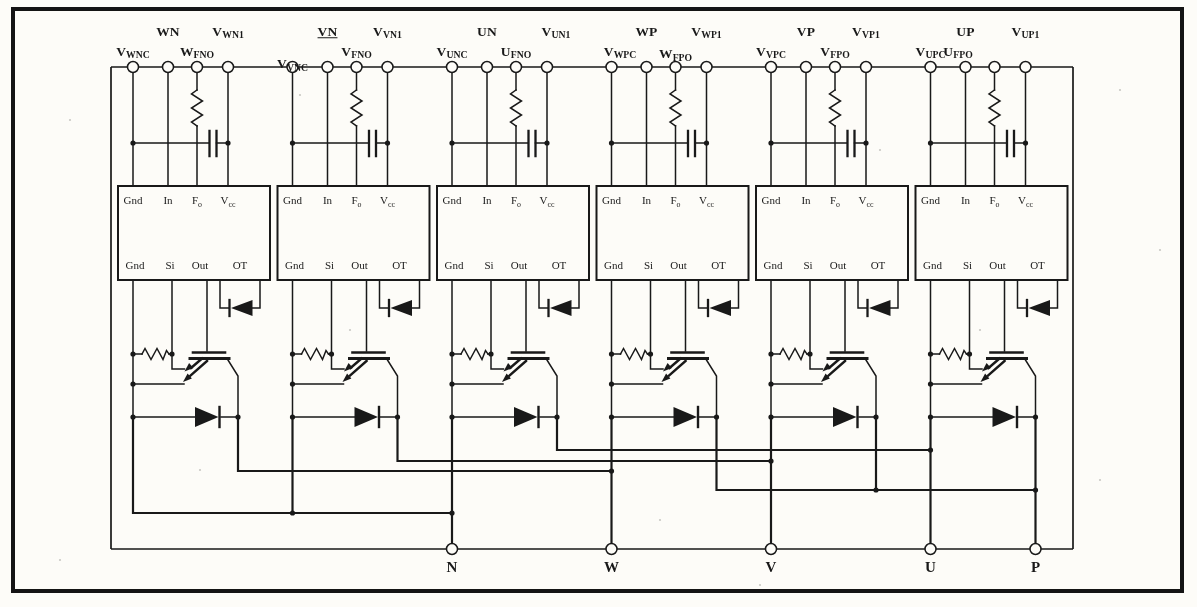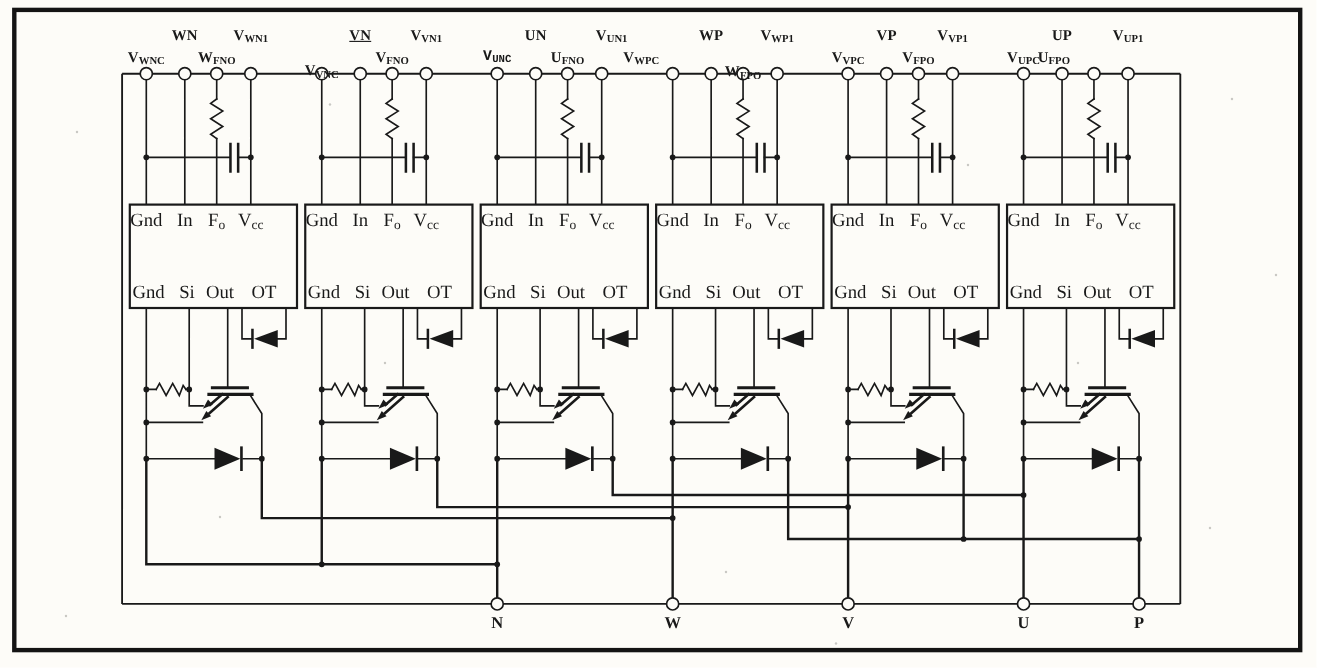--- a/index.html
+++ b/index.html
@@ -7,21 +7,21 @@
     position:relative;width:1197px;height:607px;overflow:hidden;
     background:#fdfcf8;font-family:"Liberation Serif","DejaVu Serif",serif;color:#191919;
   }
   .frame{
     position:absolute;left:11px;top:7px;width:1173px;height:586px;
     box-sizing:border-box;border:4px solid #141414;pointer-events:none;
   }
   svg{position:absolute;left:0;top:0;}
   .lbl{position:absolute;transform:translate(-50%,-50%);white-space:nowrap;line-height:1;}
   .lbl-term{font-size:13.5px;font-weight:bold;letter-spacing:.2px;}
-  .lbl-pin{font-size:17px;}
+  .lbl-pin{font-size:11px;}
   .lbl-bot{font-size:15px;font-weight:bold;}
   .sub{font-size:0.72em;position:relative;top:2.5px;letter-spacing:0;}
 </style>
 </head>
 <body>
 
 <div class="canvas">
   <svg id="schematic" width="1197" height="607" viewBox="0 0 1197 607">
   <defs>
 <g id="cellsym" stroke="#191919" fill="none" stroke-width="1.5" stroke-linecap="square">
@@ -155,35 +155,35 @@
       <div class="lbl lbl-term" style="left: 356.5px; top: 51.5px; font-family: Liberation Serif, serif;"><span>V</span><span class="sub">FNO</span></div>
       <div class="lbl lbl-term" style="left: 387.5px; top: 31.5px; text-align: right;"><span>V</span><span class="sub">VN1</span></div>
       <div class="lbl lbl-pin" style="left: 292.5px; top: 200px;"><span>Gnd</span><span class="sub"></span></div>
       <div class="lbl lbl-pin" style="left: 327.5px; top: 200px;"><span>In</span><span class="sub"></span></div>
       <div class="lbl lbl-pin" style="left: 356.5px; top: 200px;"><span>F</span><span class="sub">o</span></div>
       <div class="lbl lbl-pin" style="left: 387.5px; top: 200px;"><span>V</span><span class="sub">cc</span></div>
       <div class="lbl lbl-pin" style="left: 294.5px; top: 265px;"><span>Gnd</span><span class="sub"></span></div>
       <div class="lbl lbl-pin" style="left: 329.5px; top: 265px;"><span>Si</span><span class="sub"></span></div>
       <div class="lbl lbl-pin" style="left: 359.5px; top: 265px;"><span>Out</span><span class="sub"></span></div>
       <div class="lbl lbl-pin" style="left: 399.5px; top: 265px;"><span>OT</span><span class="sub"></span></div>
-      <div class="lbl lbl-term" style="left: 452px; top: 51.5px; font-family: Liberation Mono, monospace;"><span>V</span><span class="sub">UNC</span></div>
+      <div class="lbl lbl-term" style="left: 452px; top: 51.5px;"><span>V</span><span class="sub">UNC</span></div>
       <div class="lbl lbl-term" style="left: 487px; top: 31.5px;"><span>UN</span><span class="sub"></span></div>
       <div class="lbl lbl-term" style="left: 516px; top: 51.5px; text-align: center;"><span>U</span><span class="sub">FNO</span></div>
       <div class="lbl lbl-term" style="left: 556px; top: 31.5px;"><span>V</span><span class="sub">UN1</span></div>
       <div class="lbl lbl-pin" style="left: 452px; top: 200px;"><span>Gnd</span><span class="sub"></span></div>
       <div class="lbl lbl-pin" style="left: 487px; top: 200px;"><span>In</span><span class="sub"></span></div>
       <div class="lbl lbl-pin" style="left: 516px; top: 200px;"><span>F</span><span class="sub">o</span></div>
       <div class="lbl lbl-pin" style="left: 547px; top: 200px;"><span>V</span><span class="sub">cc</span></div>
       <div class="lbl lbl-pin" style="left: 454px; top: 265px;"><span>Gnd</span><span class="sub"></span></div>
       <div class="lbl lbl-pin" style="left: 489px; top: 265px;"><span>Si</span><span class="sub"></span></div>
       <div class="lbl lbl-pin" style="left: 519px; top: 265px;"><span>Out</span><span class="sub"></span></div>
       <div class="lbl lbl-pin" style="left: 559px; top: 265px;"><span>OT</span><span class="sub"></span></div>
-      <div class="lbl lbl-term" style="left: 583px; top: 51.5px;"><span>V</span><span class="sub">WPC</span></div>
+      <div class="lbl lbl-term" style="left: 620px; top: 51.5px;"><span>V</span><span class="sub">WPC</span></div>
       <div class="lbl lbl-term" style="left: 646.5px; top: 31.5px;"><span>WP</span><span class="sub"></span></div>
-      <div class="lbl lbl-term" style="left: 675.5px; top: 65px;"><span>W</span><span class="sub">FPO</span></div>
+      <div class="lbl lbl-term" style="left: 675.5px; top: 54px;"><span>W</span><span class="sub">FPO</span></div>
       <div class="lbl lbl-term" style="left: 706.5px; top: 31.5px;"><span>V</span><span class="sub">WP1</span></div>
       <div class="lbl lbl-pin" style="left: 611.5px; top: 200px;"><span>Gnd</span><span class="sub"></span></div>
       <div class="lbl lbl-pin" style="left: 646.5px; top: 200px;"><span>In</span><span class="sub"></span></div>
       <div class="lbl lbl-pin" style="left: 675.5px; top: 200px;"><span>F</span><span class="sub">o</span></div>
       <div class="lbl lbl-pin" style="left: 706.5px; top: 200px;"><span>V</span><span class="sub">cc</span></div>
       <div class="lbl lbl-pin" style="left: 613.5px; top: 265px;"><span>Gnd</span><span class="sub"></span></div>
       <div class="lbl lbl-pin" style="left: 648.5px; top: 265px;"><span>Si</span><span class="sub"></span></div>
       <div class="lbl lbl-pin" style="left: 678.5px; top: 265px;"><span>Out</span><span class="sub"></span></div>
       <div class="lbl lbl-pin" style="left: 718.5px; top: 265px;"><span>OT</span><span class="sub"></span></div>
       <div class="lbl lbl-term" style="left: 771px; top: 51.5px;"><span>V</span><span class="sub">VPC</span></div>

